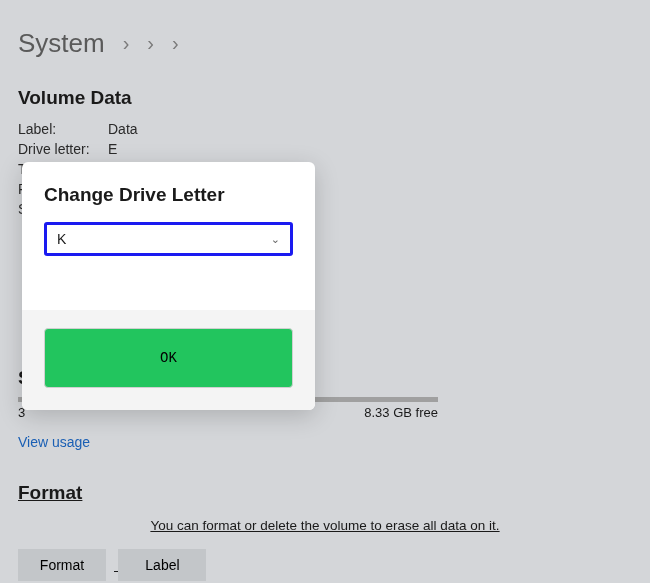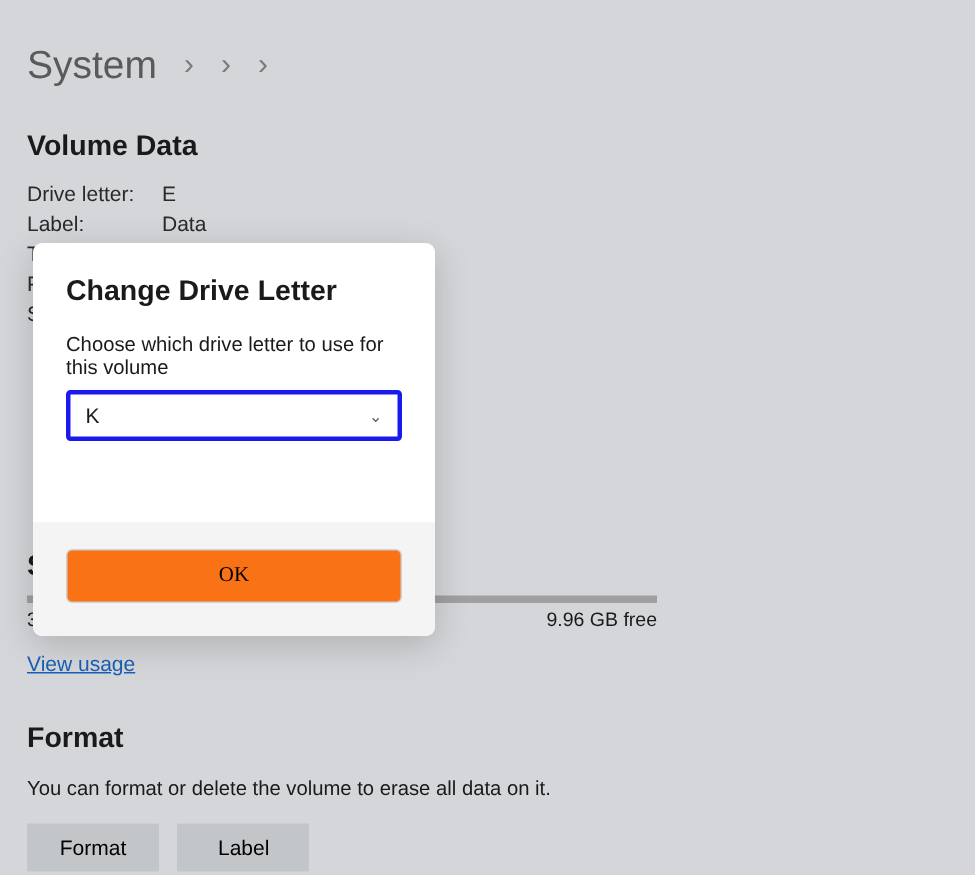--- a/index.html
+++ b/index.html
@@ -68,49 +68,50 @@
       justify-content: space-between;
       font-size: 13px;
       margin-top: 3px;
     }
     .link {
       color: #1a5fb4;
       font-size: 14px;
       cursor: pointer;
       padding: 14px 18px;
       display: inline-block;
-      text-decoration: underline;
     }
     .format-section {
       padding: 18px 18px 0 18px;
+      text-decoration: underline;
     }
     .format-title {
       font-size: 19px;
       font-weight: 700;
       margin-bottom: 14px;
     }
     .format-desc {
       font-size: 13.5px;
       margin-bottom: 16px;
+      text-align: center;
     }
     .btn-secondary {
       background: #c3c6c9;
       border: none;
       padding: 8px 20px;
       font-size: 14px;
       cursor: pointer;
       margin-right: 8px;
       min-width: 88px;
       font-family: inherit;
     }
     .dialog {
       position: absolute;
       left: 22px;
       top: 162px;
-      width: 268px;
+      width: 293px;
       background: #fff;
       border-radius: 6px;
       box-shadow: 0 6px 24px rgba(0,0,0,0.18);
       overflow: hidden;
     }
     .dialog-body {
       padding: 22px 22px 18px 22px;
     }
     .dialog-title {
       font-size: 19px;
@@ -137,27 +138,27 @@
       color: #666;
     }
     .dialog-footer {
       background: #f4f4f4;
       padding: 18px 22px 22px 22px;
       display: flex;
       gap: 8px;
     }
     .dialog-btn {
       flex: 1;
-      background: #f97316;
+      background: #22c55e;
       border: 1px solid #d0d0d0;
       border-radius: 4px;
-      padding: 9px 0;
-      font-size: 14px;
-      cursor: pointer;
-      font-family: Liberation Serif, serif;
+      padding: 21px 0;
+      font-size: 14px;
+      cursor: pointer;
+      font-family: Liberation Mono, monospace;
     }
     .dialog-spacer {
       height: 36px;
     }
   </style>
 </head>
 <body>
 
 
 
@@ -165,60 +166,59 @@
   <span class="breadcrumb-item">System</span>
   <span class="breadcrumb-sep">›</span>
   <span class="breadcrumb-sep">›</span>
   <span class="breadcrumb-sep">›</span>
 </div>
 
 <div class="section-title">Volume Data</div>
 
 <div class="details">
   <div class="details-row">
+    <span class="details-label">Label:</span>
+    <span>Data</span>
+  </div>
+  <div class="details-row">
     <span class="details-label">Drive letter:</span>
     <span>E</span>
-  </div>
-  <div class="details-row">
-    <span class="details-label">Label:</span>
-    <span>Data</span>
   </div>
   <div class="details-row">
     <span class="details-label">T</span>
   </div>
   <div class="details-row">
     <span class="details-label">P</span>
   </div>
   <div class="details-row">
     <span class="details-label">S</span>
   </div>
 </div>
 
 <div class="storage-section">
   <div class="section-title" style="padding:0; font-size:19px;">S</div>
   <div class="storage-bar"></div>
   <div class="storage-text">
     <span>3</span>
-    <span>9.96 GB free</span>
+    <span>8.33 GB free</span>
   </div>
 </div>
 
 <a class="link">View usage</a>
 
 <div class="format-section">
   <div class="format-title">Format</div>
   <div class="format-desc">You can format or delete the volume to erase all data on it.</div>
   <button class="btn-secondary">Format</button>
   <button class="btn-secondary">Label</button>
 </div>
 
 <div class="dialog">
   <div class="dialog-body">
     <div class="dialog-title">Change Drive Letter</div>
-    <div class="dialog-desc">Choose which drive letter to use for this volume</div>
     <div class="dropdown">
       <span>K</span>
       <span class="chevron">⌄</span>
     </div>
     <div class="dialog-spacer"></div>
   </div>
   <div class="dialog-footer">
     <button class="dialog-btn">OK</button>
   </div>
 </div>

